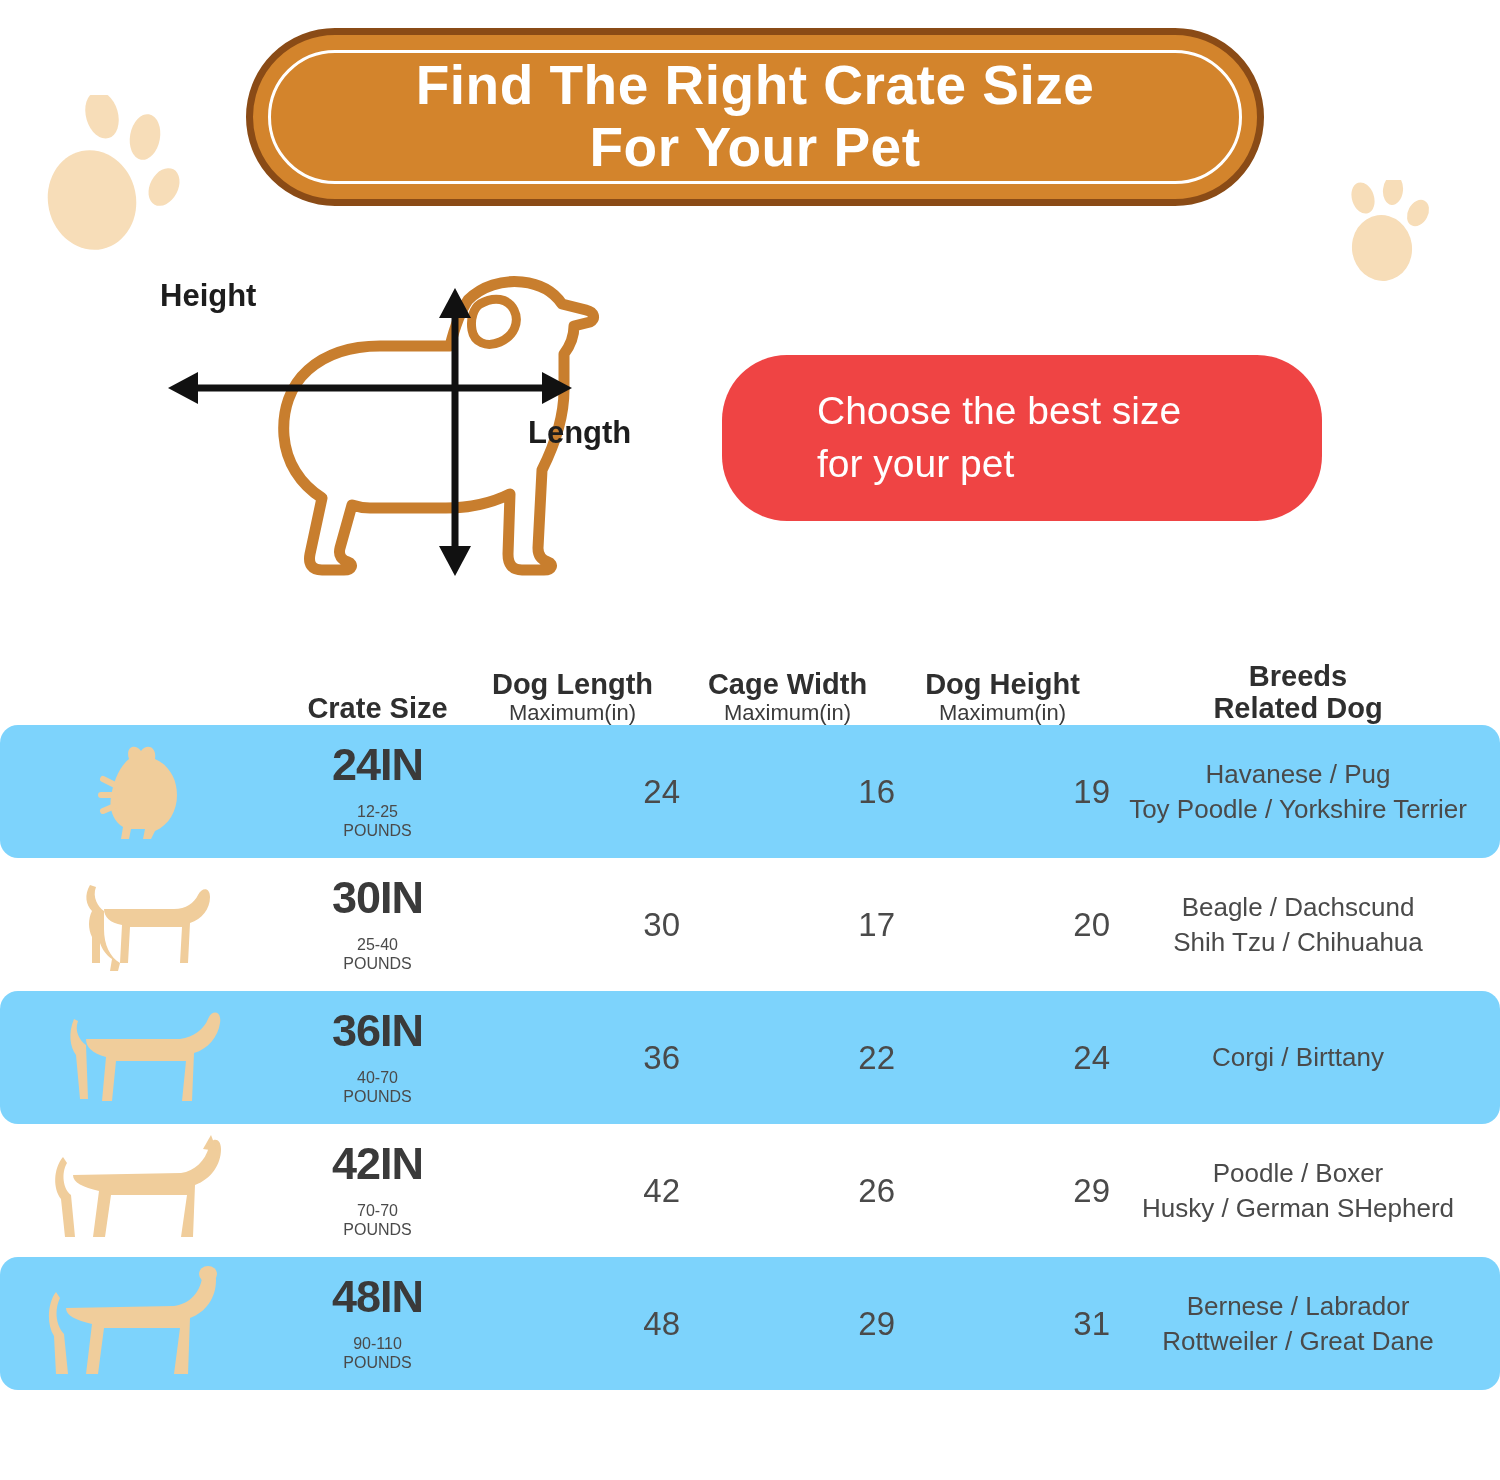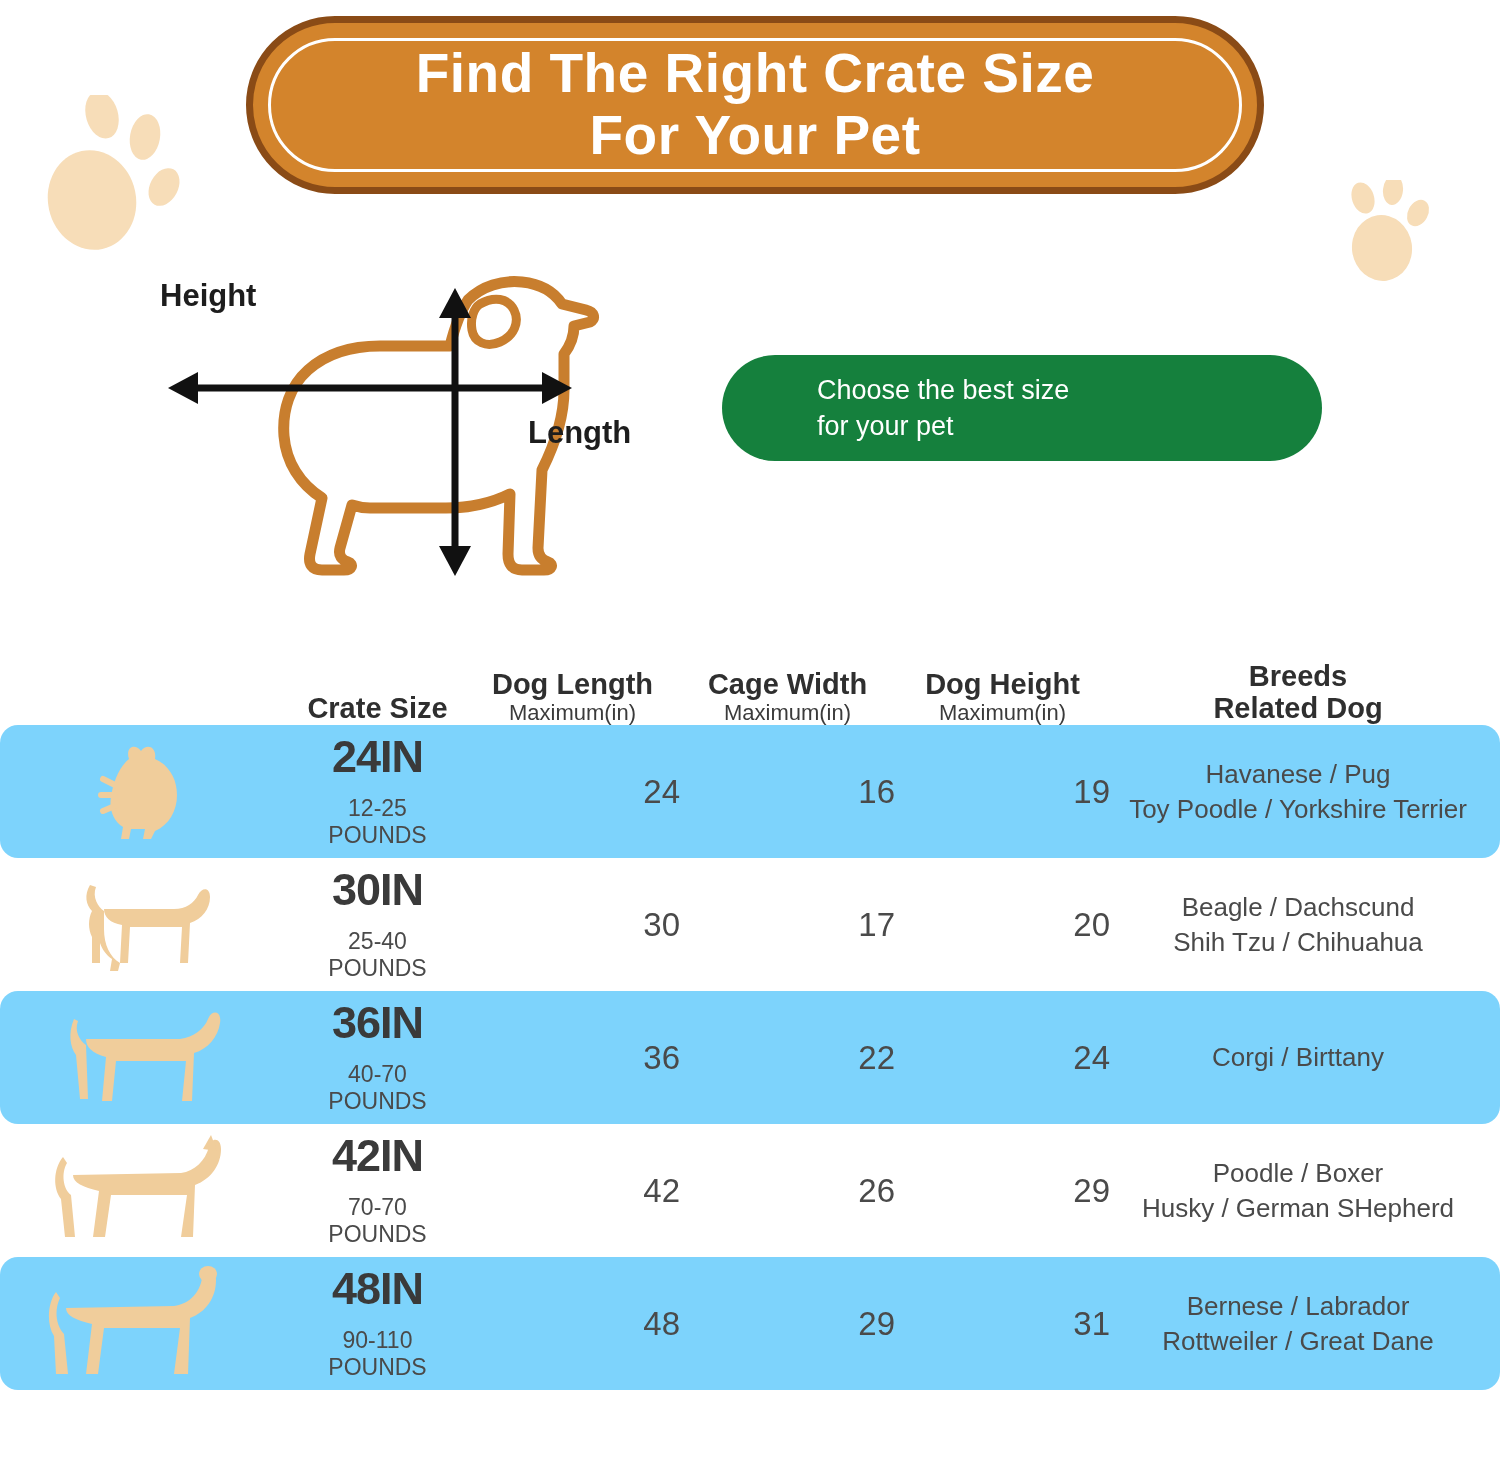--- a/index.html
+++ b/index.html
@@ -18,21 +18,21 @@
 
   
   .paw {
     position: absolute;
   }
 
   
   .title-wrap {
     position: absolute;
     left: 246px;
-    top: 16px;
+    top: 28px;
     width: 1018px;
     height: 178px;
   }
   .title-pill {
     width: 100%;
     height: 100%;
     box-sizing: border-box;
     background: #d3842c;
     border: 7px solid #8a4b16;
     border-radius: 92px;
@@ -83,30 +83,30 @@
     font-weight: bold;
     color: #1d1d1d;
   }
 
   
   .choose-pill {
     position: absolute;
     left: 722px;
     top: 355px;
     width: 600px;
-    height: 106px;
-    background: #15803d;
+    height: 166px;
+    background: #ef4444;
     border-radius: 65px;
     display: flex;
     flex-direction: column;
     justify-content: center;
     padding-left: 95px;
     box-sizing: border-box;
     color: #ffffff;
-    font-size: 27px;
+    font-size: 39px;
     line-height: 1.35;
   }
 
   
   .table {
     position: absolute;
     left: 0;
     top: 620px;
     width: 1500px;
   }
@@ -140,21 +140,21 @@
   .th .sub { font-size: 22px; display:block; font-weight: normal; color:#3b3b3b; }
 
   .size-main {
     font-size: 45px;
     font-weight: bold;
     color: #3a3a3a;
     letter-spacing: -1px;
     line-height: 1;
   }
   .size-sub {
-    font-size: 23px;
+    font-size: 16px;
     color: #4a4a4a;
     line-height: 1.18;
     margin-top: 16px;
   }
   .num {
     font-size: 33px;
     color: #4a4a4a;
   }
   .breeds {
     font-size: 26px;

